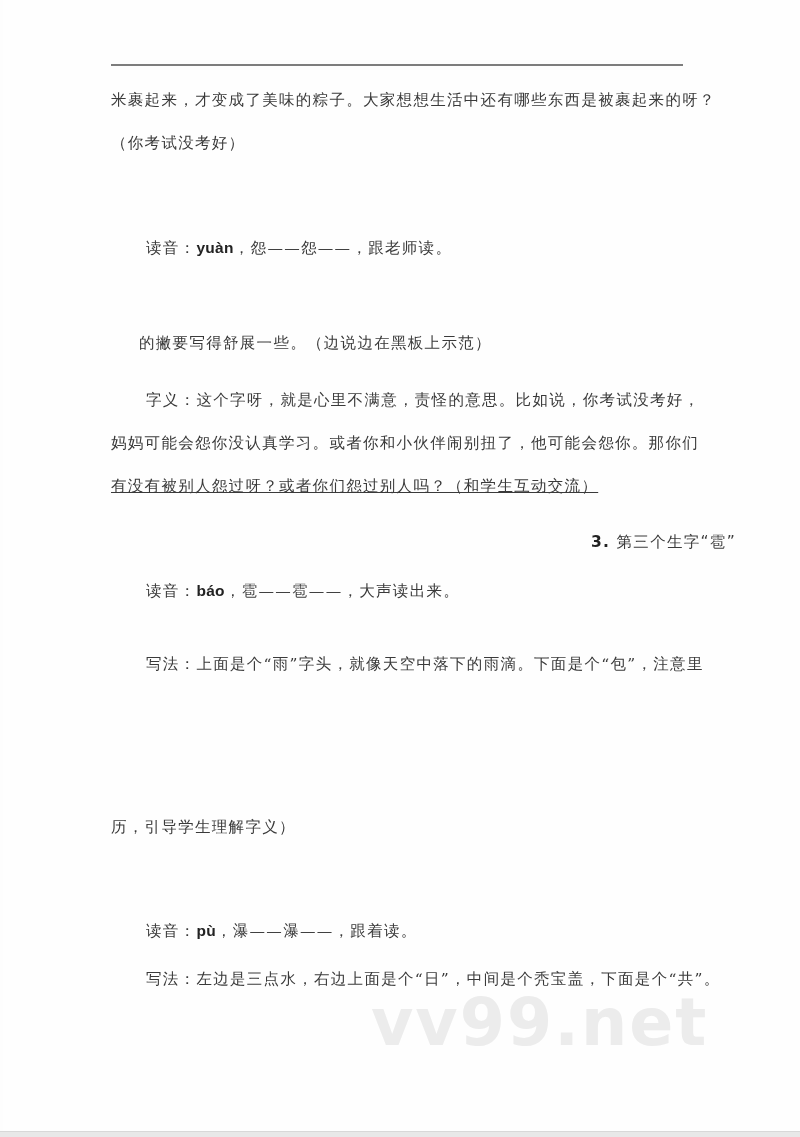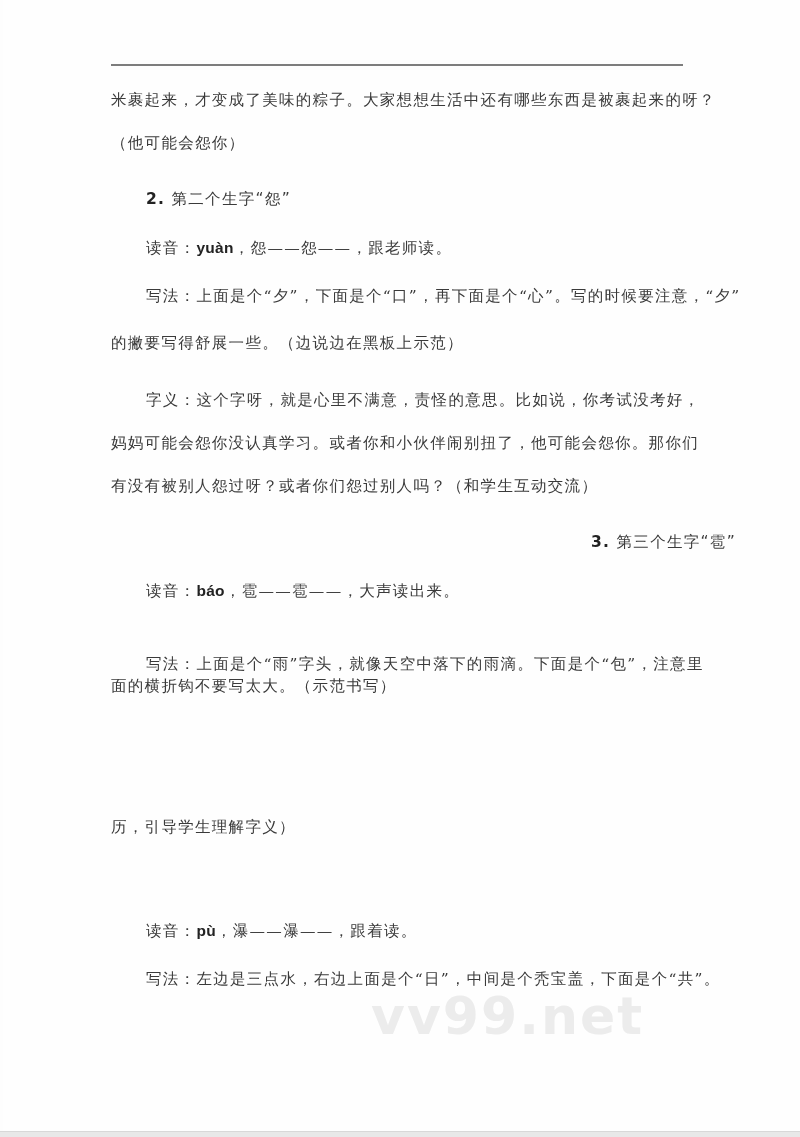--- a/index.html
+++ b/index.html
@@ -56,21 +56,21 @@
       color: #222;
       letter-spacing: 0.3px;
       margin-top: 36px;
     }
     .watermark {
       position: absolute;
       left: 368px;
       top: 990px;
       font-family: "DejaVu Sans", "Liberation Sans", sans-serif;
       font-weight: bold;
-      font-size: 52px;
+      font-size: 65px;
       color: #ececec;
       letter-spacing: 2px;
       line-height: 1;
     }
     .bottom-edge {
       position: absolute;
       left: 0;
       top: 1131px;
       width: 800px;
       height: 6px;
@@ -78,44 +78,38 @@
       border-top: 1px solid #d8d8d8;
     }
   </style>
 </head>
 <body>
 
 <div class="page">
   <div class="header-rule"></div>
 
   <div class="line" style="top:90px;">米裹起来，才变成了美味的粽子。大家想想生活中还有哪些东西是被裹起来的呀？</div>
-  <div class="line" style="top:133px;">（他可能会怨你）</div>
+  <div class="line" style="top:133px;">（你考试没考好）</div>
 
-  <div class="line indent heading" style="top:189px;">
-    <span class="num">2.</span>
-    <span>第二个生字“怨”</span>
-  </div>
   <div class="line indent" style="top:238px;">
     <span>读音：</span><span class="pinyin">yuàn</span><span>，怨——怨——，跟老师读。</span>
   </div>
-  <div class="line indent" style="top:286px;">写法：上面是个“夕”，下面是个“口”，再下面是个“心”。写的时候要注意，“夕”</div>
-  <div class="line" style="top:333px;">的撇要写得舒展一些。（边说边在黑板上示范）</div>
+  <div class="line" style="top:333px;margin-left:28px;">的撇要写得舒展一些。（边说边在黑板上示范）</div>
   <div class="line" style="top:433px;">妈妈可能会怨你没认真学习。或者你和小伙伴闹别扭了，他可能会怨你。那你们</div>
   <div class="line indent" style="top:390px;">字义：这个字呀，就是心里不满意，责怪的意思。比如说，你考试没考好，</div>
-  <div class="line" style="top:476px;">有没有被别人怨过呀？或者你们怨过别人吗？（和学生互动交流）</div>
+  <div class="line" style="top:476px;text-decoration:underline;">有没有被别人怨过呀？或者你们怨过别人吗？（和学生互动交流）</div>
 
   <div class="line indent heading" style="top:532px;text-align:right;">
     <span class="num">3.</span>
     <span>第三个生字“雹”</span>
   </div>
   <div class="line indent" style="top:581px;">
     <span>读音：</span><span class="pinyin">báo</span><span>，雹——雹——，大声读出来。</span>
   </div>
   <div class="line indent" style="top:630px;margin-top:24px;">写法：上面是个“雨”字头，就像天空中落下的雨滴。下面是个“包”，注意里</div>
-  <div class="line" style="top:676px;">面的横折钩不要写太大。（示范书写）</div>
   <div class="line" style="top:817px;">历，引导学生理解字义）</div>
 
   <div class="line indent" style="top:921px;">
     <span>读音：</span><span class="pinyin">pù</span><span>，瀑——瀑——，跟着读。</span>
   </div>
   <div class="line indent" style="top:969px;">写法：左边是三点水，右边上面是个“日”，中间是个秃宝盖，下面是个“共”。</div>
 
   <div class="watermark">vv99.net</div>
 </div>
 <div class="bottom-edge"></div>

